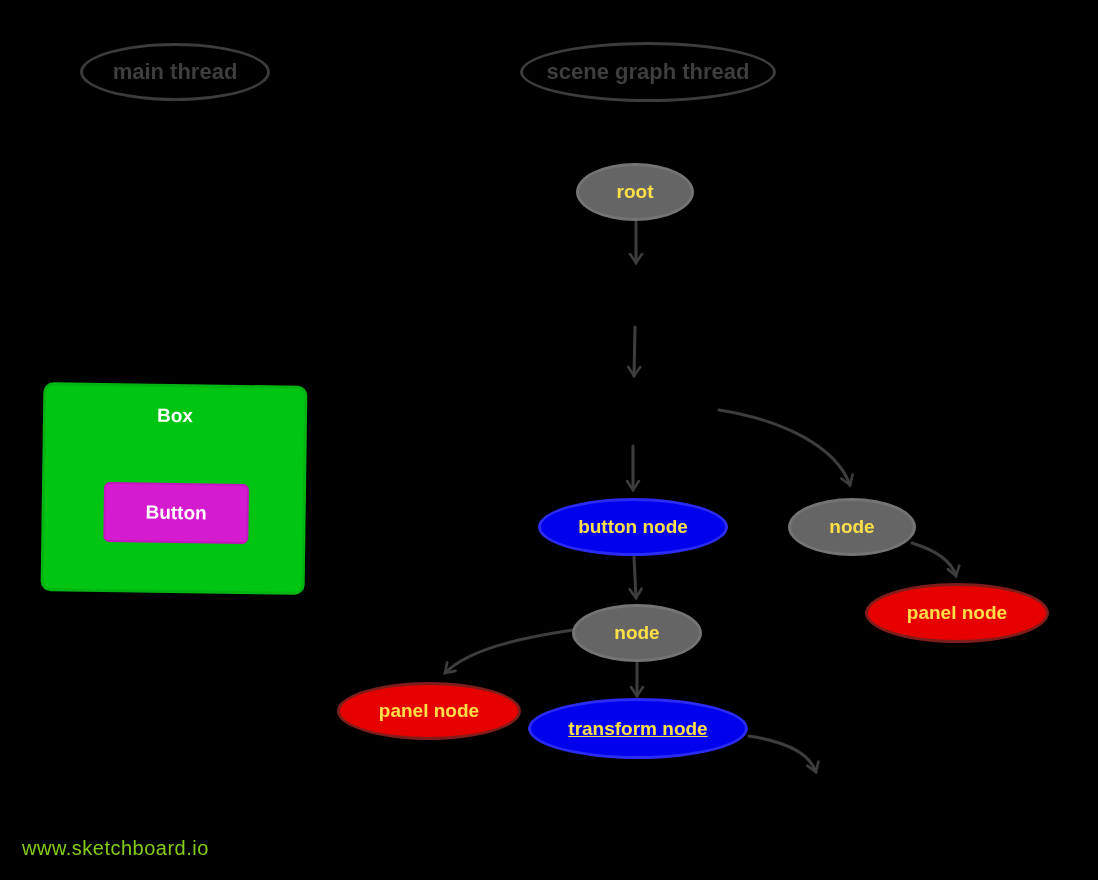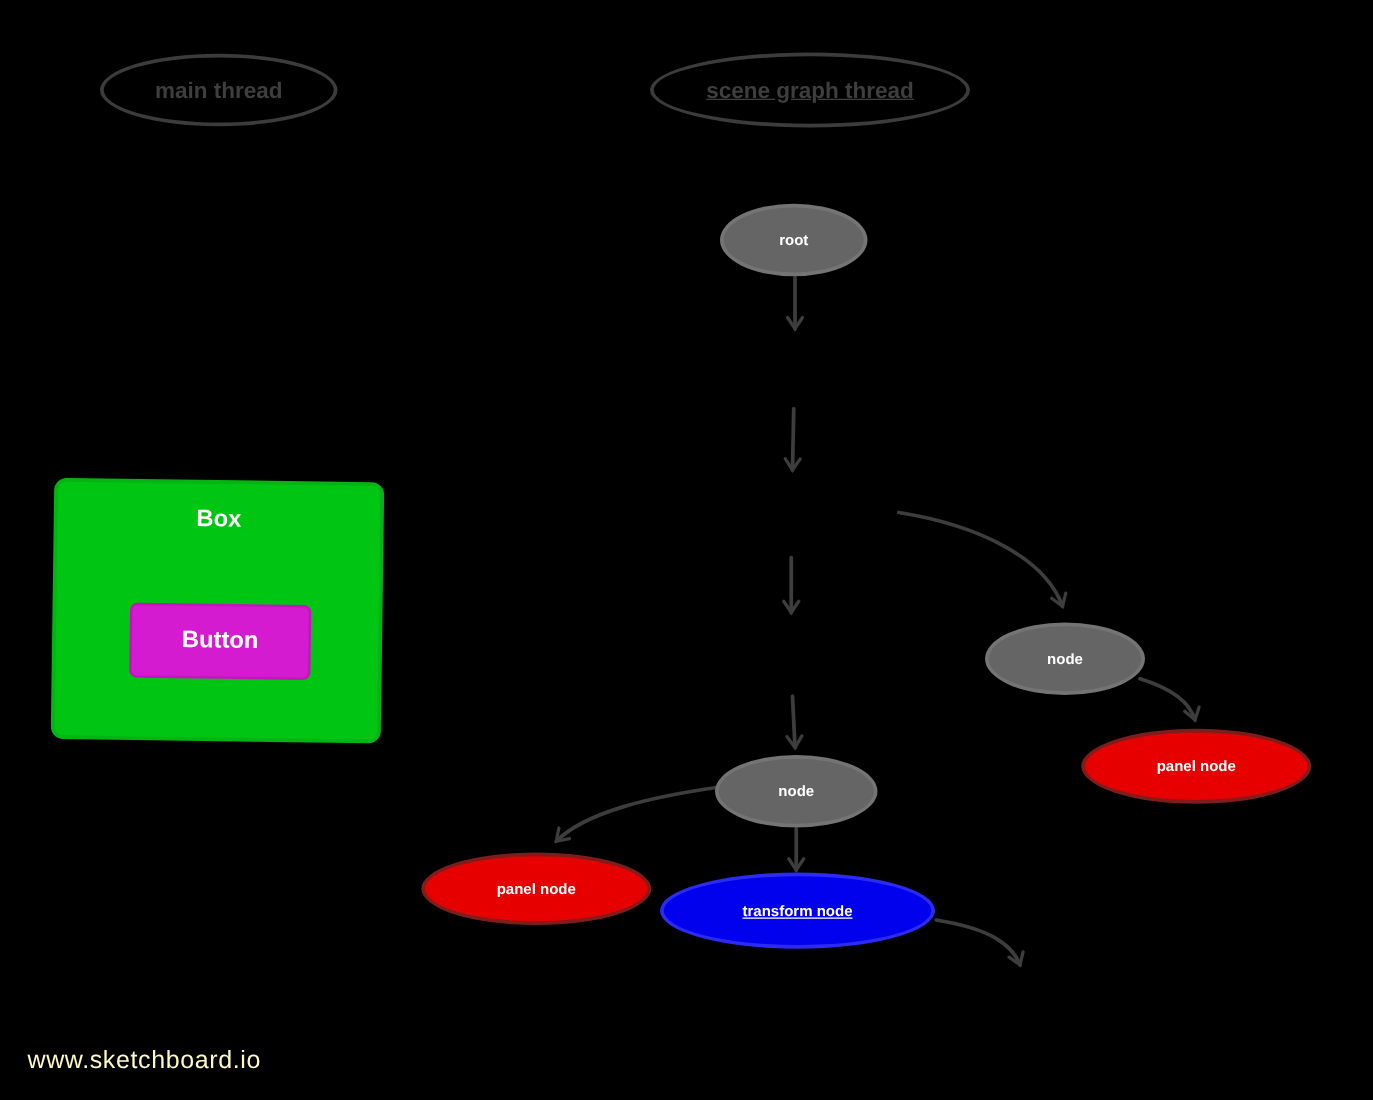--- a/index.html
+++ b/index.html
@@ -10,32 +10,32 @@
     overflow:hidden;
     font-family:"Liberation Sans", sans-serif;
   }
   .edge-layer{position:absolute;left:0;top:0;width:1098px;height:880px;}
 
   
   .node{
     position:absolute;
     border-radius:50%;
     display:flex;align-items:center;justify-content:center;
-    color:#ffffff;font-weight:bold;font-size:12px;
+    color:#fde047;font-weight:bold;font-size:19px;
     box-sizing:border-box;
     text-align:center;
   }
   .node.blue{background:#0101ee;border:3px solid #2b2bf4;}
   .node.red{background:#e60000;border:3px solid #7f1d1d;}
   .node.gray{background:#656565;border:3px solid #747474;}
-  .node.outline{background:transparent;border:3px solid #3c3c3c;color:#3e3e3e;font-size:18px;}
+  .node.outline{background:transparent;border:3px solid #3c3c3c;color:#3e3e3e;font-size:22px;}
 
   
   #n-main-thread{left:80px;top:43px;width:190px;height:58px;}
-  #n-scene-graph-thread{left:520px;top:42px;width:256px;height:60px;text-decoration:underline;}
+  #n-scene-graph-thread{left:520px;top:42px;width:256px;height:60px;}
   #n-root{left:576px;top:163px;width:118px;height:58px;}
   #n-quick-root-item{left:527px;top:269px;width:216px;height:57px;}
   #n-box-node{left:548px;top:386px;width:170px;height:58px;}
   #n-button-node{left:538px;top:498px;width:190px;height:58px;}
   #n-node-right{left:788px;top:498px;width:128px;height:58px;}
   #n-panel-node-right{left:865px;top:583px;width:184px;height:60px;}
   #n-node-mid{left:572px;top:604px;width:130px;height:58px;}
   #n-panel-node-left{left:337px;top:682px;width:184px;height:58px;}
   #n-transform-node{left:528px;top:698px;width:220px;height:61px;text-decoration:underline;}
   #n-text-node{left:732px;top:777px;width:170px;height:61px;}
@@ -54,21 +54,21 @@
   .uibutton{
     position:absolute;left:59px;top:96px;width:145px;height:60px;
     background:#d51bd0;border:2px solid #c414be;border-radius:6px;
     display:flex;align-items:center;justify-content:center;
     color:#ffffff;font-weight:bold;font-size:19px;
     box-sizing:border-box;
   }
 
   .watermark{
     position:absolute;left:22px;top:837px;
-    color:#fef9c3;font-size:20px;letter-spacing:0.5px;
+    color:#84cc16;font-size:20px;letter-spacing:0.5px;
   }
 </style>
 </head>
 <body>
 
 <div class="canvas">
 
   <svg class="edge-layer" width="1098" height="880" viewBox="0 0 1098 880">
     <defs>
       <marker id="arrowhead" viewBox="0 0 16 16" refX="12" refY="8" markerWidth="16" markerHeight="16" markerUnits="userSpaceOnUse" orient="auto">
@@ -91,20 +91,23 @@
   <div class="node outline" id="n-main-thread">
     <span>main thread</span>
   </div>
   <div class="node outline" id="n-scene-graph-thread">
     <span>scene graph thread</span>
   </div>
 
   <div class="node gray" id="n-root">
     <span>root</span>
   </div>
+  <div class="node blue" id="n-button-node">
+    <span>button node</span>
+  </div>
   <div class="node gray" id="n-node-right">
     <span>node</span>
   </div>
   <div class="node red" id="n-panel-node-right">
     <span>panel node</span>
   </div>
   <div class="node gray" id="n-node-mid">
     <span>node</span>
   </div>
   <div class="node red" id="n-panel-node-left">

